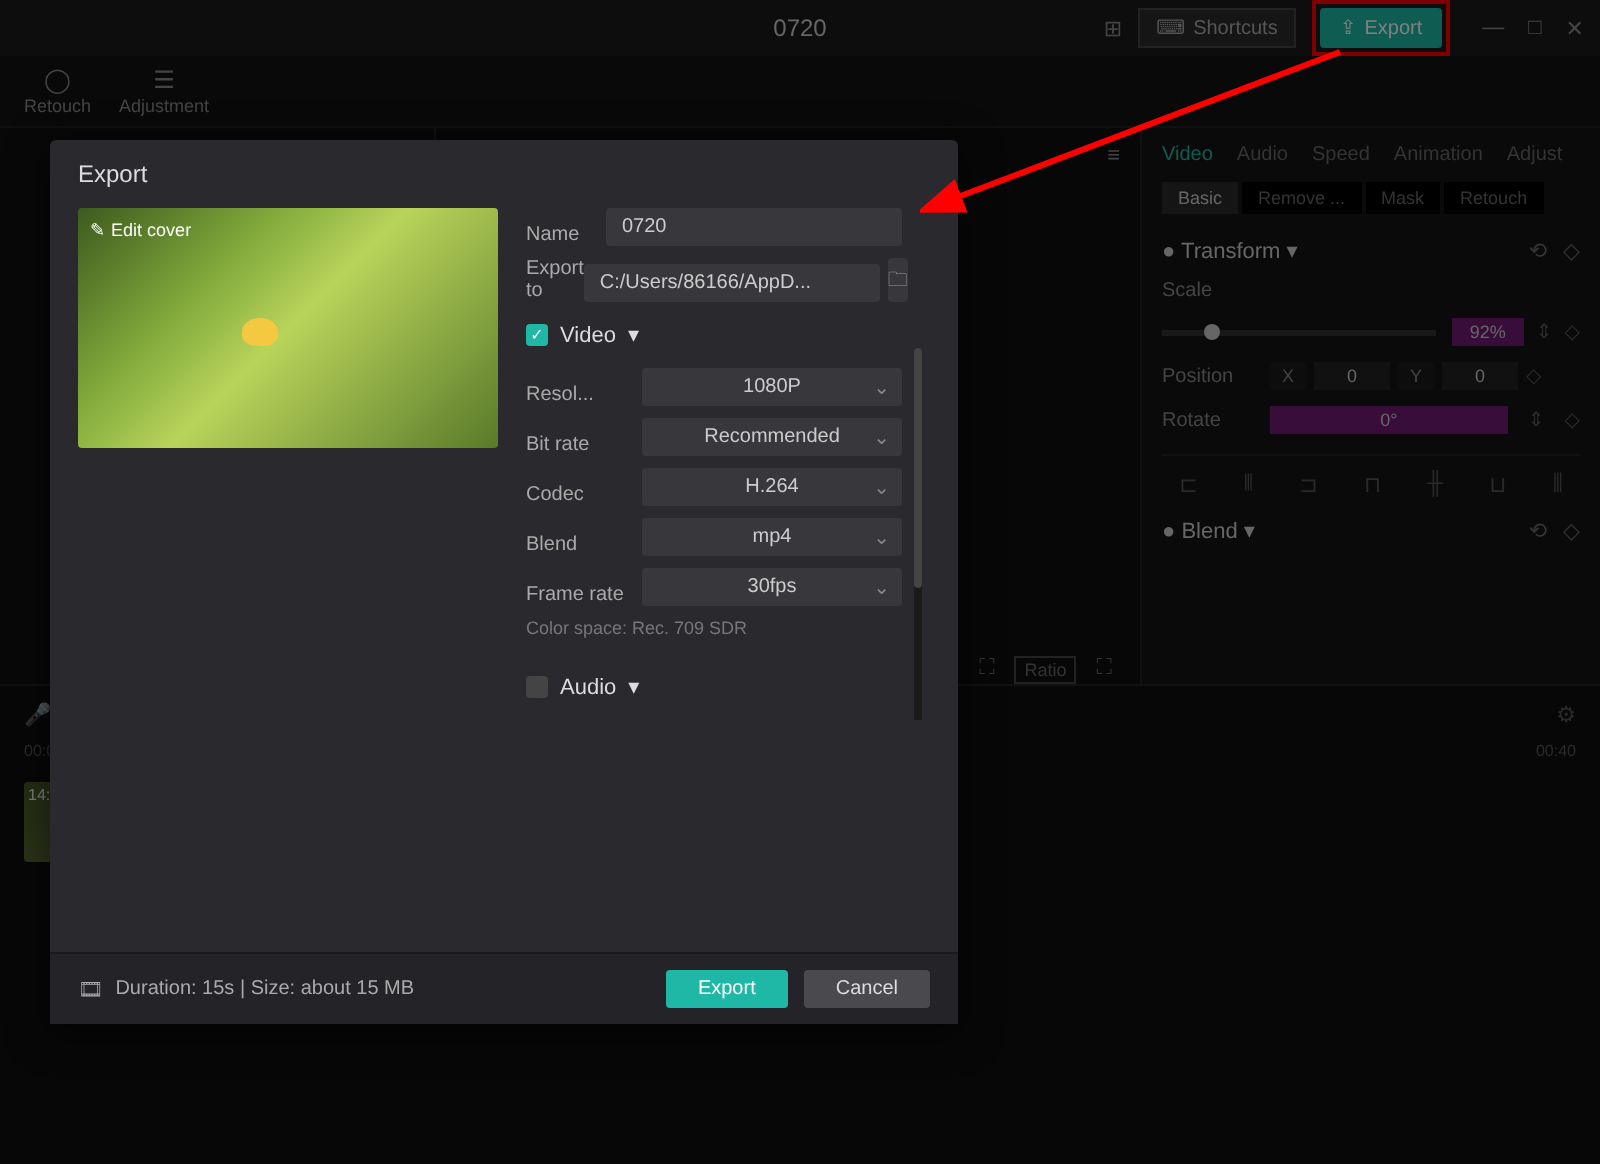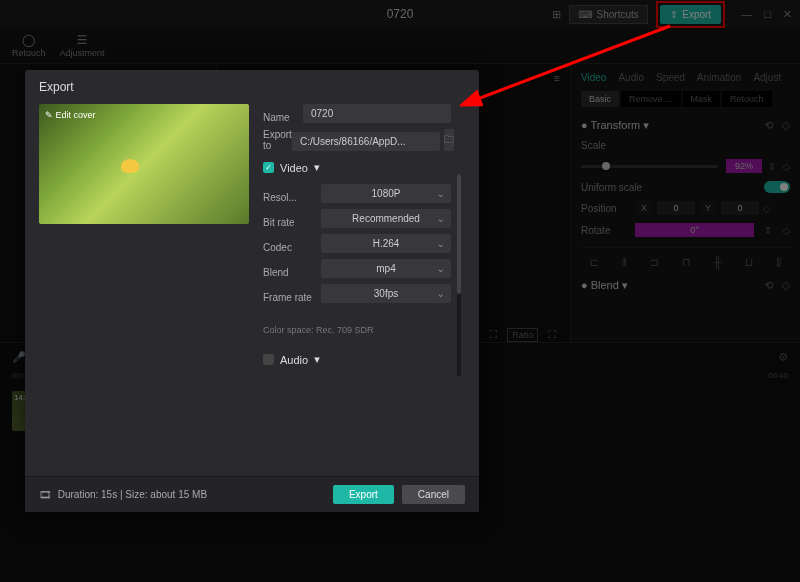--- a/index.html
+++ b/index.html
@@ -26,21 +26,21 @@
 .tabs .active{color:#1fb8a6}
 .subtabs{display:flex;gap:2px;margin-bottom:12px}
 .subtabs span{padding:3px 8px;font-size:9px;color:#666;background:#000000;cursor:pointer}
 .subtabs .active{background:#2a2a2a;color:#ccc}
 .section-hdr{display:flex;align-items:center;justify-content:space-between;font-size:11px;color:#ccc;margin:10px 0 8px}
 .section-hdr .icons{display:flex;gap:8px;color:#666}
 .prop-row{display:flex;align-items:center;margin-bottom:8px;font-size:10px}
 .prop-label{width:50px;color:#888}
 .slider{flex:1;height:3px;background:#333;position:relative;margin-right:8px}
 .slider .thumb{position:absolute;width:8px;height:8px;background:#ccc;border-radius:50%;top:-3px;left:15%}
-.val-box{background:#a21caf;padding:2px 8px;font-size:9px;color:#ccc;min-width:36px;text-align:center}
+.val-box{background:#701a75;padding:2px 8px;font-size:9px;color:#ccc;min-width:36px;text-align:center}
 .toggle{width:26px;height:12px;background:#1fb8a6;border-radius:6px;position:relative;margin-left:auto}
 .toggle::after{content:"";position:absolute;width:8px;height:8px;background:#fff;border-radius:50%;top:2px;right:2px}
 .pos-row{display:flex;align-items:center;gap:4px;font-size:10px;color:#888}
 .pos-row .axis{background:#1a1a1a;padding:2px 6px;font-size:9px}
 .pos-row input{background:#222;border:none;color:#ccc;width:38px;font-size:9px;padding:2px 4px;text-align:center}
 .align-row{display:flex;gap:6px;margin-top:10px;color:#555;font-size:11px;justify-content:space-around;border-top:1px solid #222;padding-top:8px}
 .timeline{position:absolute;bottom:0;left:0;right:0;height:240px;background:#0f0f0f;border-top:1px solid #222}
 .tl-toolbar{height:28px;display:flex;align-items:center;gap:14px;padding:0 12px;color:#555;justify-content:flex-end;font-size:11px}
 .tl-toolbar .c{color:#1fb8a6}
 .tl-ruler{height:16px;display:flex;padding:0 12px;font-size:8px;color:#555;justify-content:space-between}
@@ -57,21 +57,21 @@
 .form{flex:1;font-size:10px}
 .form-row{display:flex;align-items:flex-end;margin-bottom:6px}
 .form-row label{width:58px;color:#aaa}
 .form-row input,.form-row .sel{flex:1;background:#38383c;border:none;color:#ccc;padding:4px 8px;font-size:10px;border-radius:2px}
 .form-row .sel{display:flex;align-items:center;justify-content:center;position:relative;cursor:pointer}
 .form-row .sel::after{content:"⌄";position:absolute;right:6px;color:#888}
 .folder-btn{width:22px;height:22px;background:#38383c;margin-left:4px;display:flex;align-items:center;justify-content:center;cursor:pointer;border-radius:2px}
 .section-check{display:flex;align-items:center;gap:6px;color:#ddd;font-size:11px;margin:10px 0;cursor:pointer}
 .chk{width:11px;height:11px;background:#1fb8a6;border-radius:2px;display:flex;align-items:center;justify-content:center;font-size:8px;color:#fff}
 .chk.off{background:#444}
-.note{font-size:9px;color:#777;margin-top:22px}
+.note{font-size:9px;color:#777;margin-top:6px}
 .dlg-footer{position:absolute;bottom:0;left:0;right:0;height:36px;border-top:1px solid #1a1a1a;display:flex;align-items:center;padding:0 14px;background:#242428}
 .dur-info{font-size:10px;color:#aaa;display:flex;align-items:center;gap:6px}
 .dlg-actions{margin-left:auto;display:flex;gap:8px}
 .btn{padding:4px 16px;font-size:10px;border:none;border-radius:2px;cursor:pointer}
 .btn-primary{background:#1fb8a6;color:#fff}
 .btn-cancel{background:#4a4a4e;color:#ddd}
 .arrow{position:absolute;pointer-events:none;z-index:100}
 .scrollbar{position:absolute;right:4px;top:70px;width:4px;height:260px;background:#1a1a1a;border-radius:2px}
 .scrollbar .sthumb{width:4px;height:120px;background:#444;border-radius:2px}
 .form-scroll{max-height:280px;overflow:hidden;position:relative;padding-right:14px}
@@ -150,24 +150,20 @@
       <span class="prop-label">Scale</span>
     </div>
     <div class="prop-row">
       <div class="slider">
           <div class="thumb"></div>
         </div>
       <span class="val-box">92%</span>
       <span style="margin-left:6px;color:#555">⇕</span>
       <span style="margin-left:6px;color:#555">◇</span>
     </div>
-    <div class="prop-row">
-      <span class="prop-label" style="width:auto">Uniform scale</span>
-      <div class="toggle"></div>
-    </div>
     <div class="prop-row pos-row">
       <span class="prop-label">Position</span>
       <span class="axis">X</span>
       <input value="0" style="">
       <span class="axis">Y</span>
       <input value="0" style="">
       <span style="color:#555">◇</span>
     </div>
     <div class="prop-row pos-row">
       <span class="prop-label">Rotate</span>

